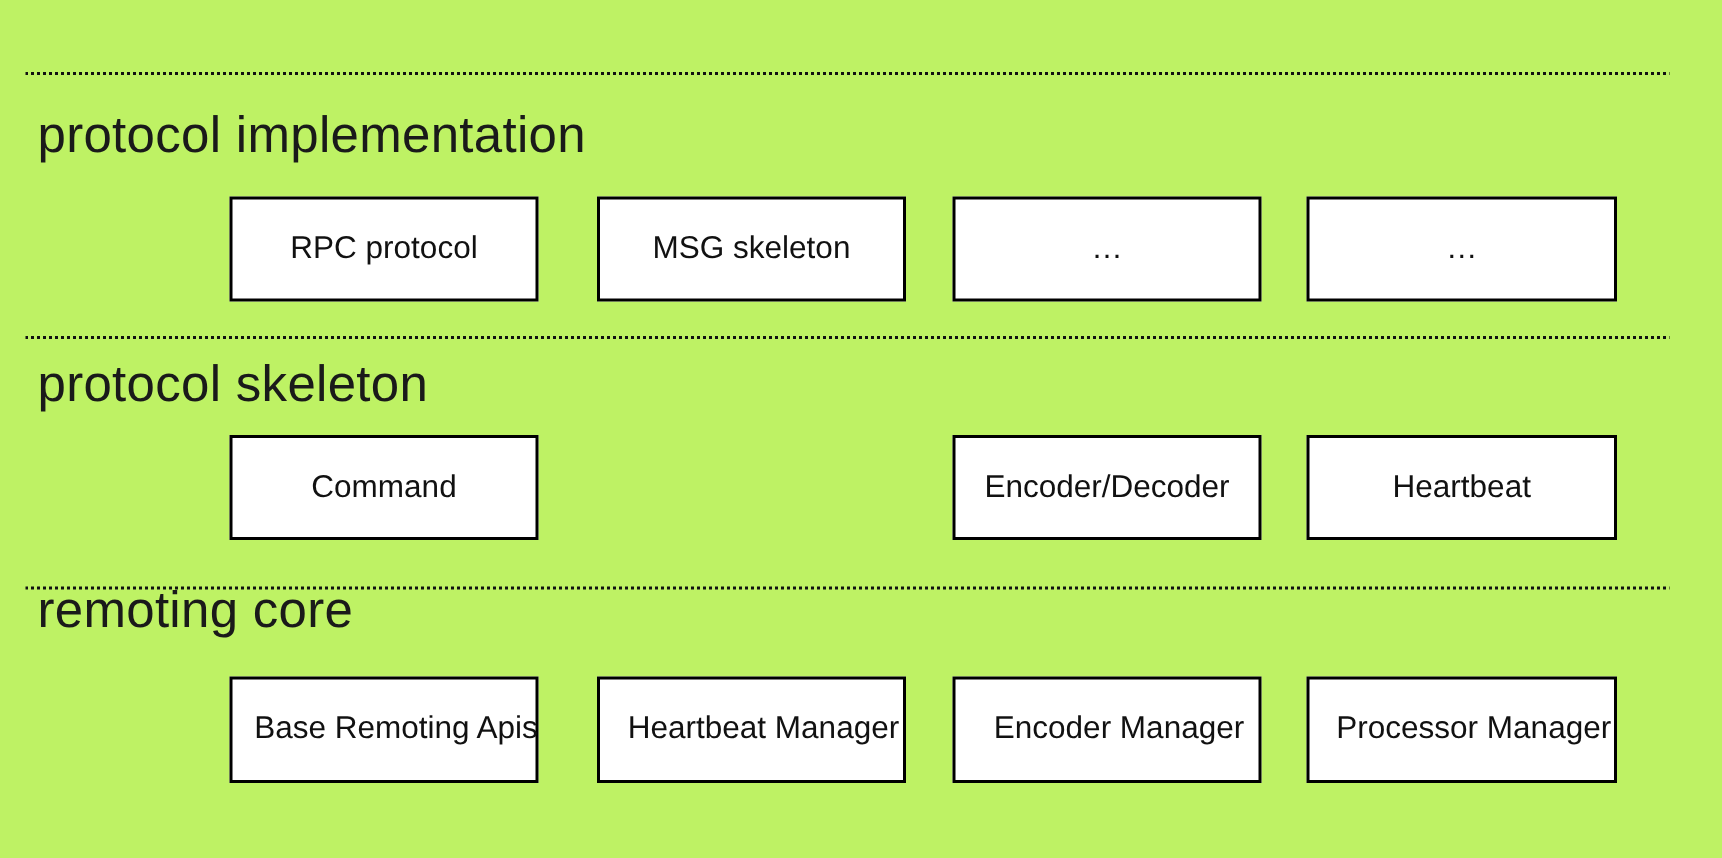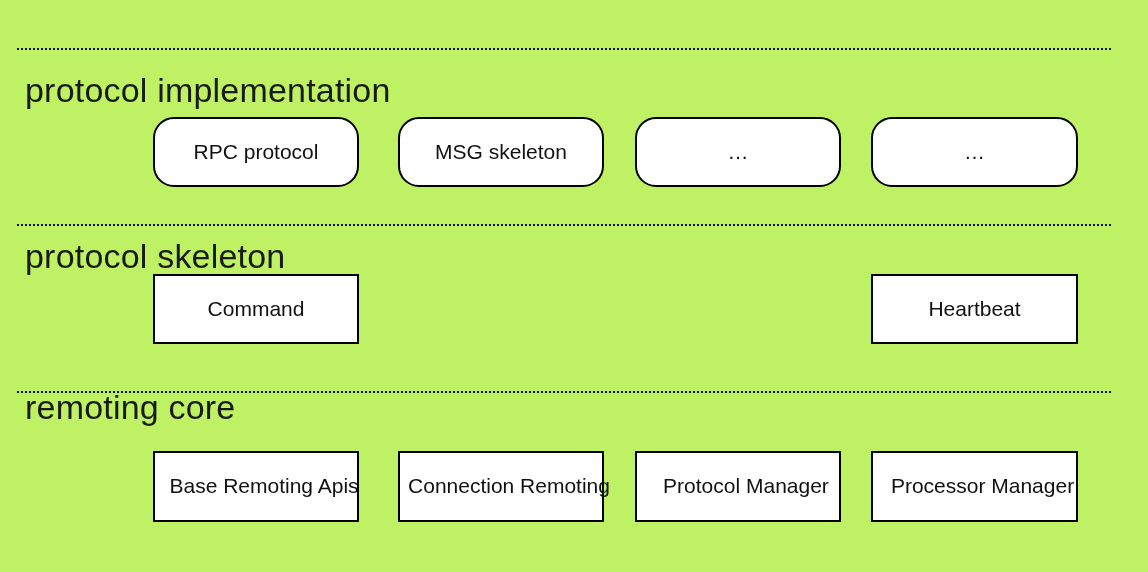--- a/index.html
+++ b/index.html
@@ -59,22 +59,22 @@
     font-size: 21px;
     line-height: 1.15;
     color: #111111;
     white-space: nowrap;
     text-align: center;
   }
   .col-1 { left: 153px; }
   .col-2 { left: 398px; }
   .col-3 { left: 635px; }
   .col-4 { left: 871px; width: 207px; }
-  .row-1 { top: 117px; border-radius: 21px; }
-  .row-2 { top: 274px; text-align: center; }
+  .row-1 { top: 131px; }
+  .row-2 { top: 290px; text-align: center; }
   .row-3 { top: 451px; height: 71px; padding-left: 16px; }
 </style>
 </head>
 <body>
 
 <div class="canvas">
 
   <div class="divider divider-1"></div>
   <h2 class="layer-title title-1">protocol implementation</h2>
   <div class="box row-1 col-1">
@@ -88,32 +88,35 @@
   </div>
   <div class="box row-1 col-4">
     <span>…</span>
   </div>
 
   <div class="divider divider-2"></div>
   <h2 class="layer-title title-2">protocol skeleton</h2>
   <div class="box row-2 col-1">
     <span>Command</span>
   </div>
+  <div class="box row-2 col-3">
+    <span>Encoder/Decoder</span>
+  </div>
   <div class="box row-2 col-4">
     <span>Heartbeat</span>
   </div>
 
   <div class="divider divider-3"></div>
   <h2 class="layer-title title-3">remoting core</h2>
   <div class="box row-3 col-1">
     <span>Base Remoting Apis</span>
   </div>
   <div class="box row-3 col-2">
-    <span>Connection Remoting</span>
+    <span>Heartbeat Manager</span>
   </div>
   <div class="box row-3 col-3">
-    <span>Protocol Manager</span>
+    <span>Encoder Manager</span>
   </div>
   <div class="box row-3 col-4">
     <span>Processor Manager</span>
   </div>
 
 </div>
 
 </body></html>

